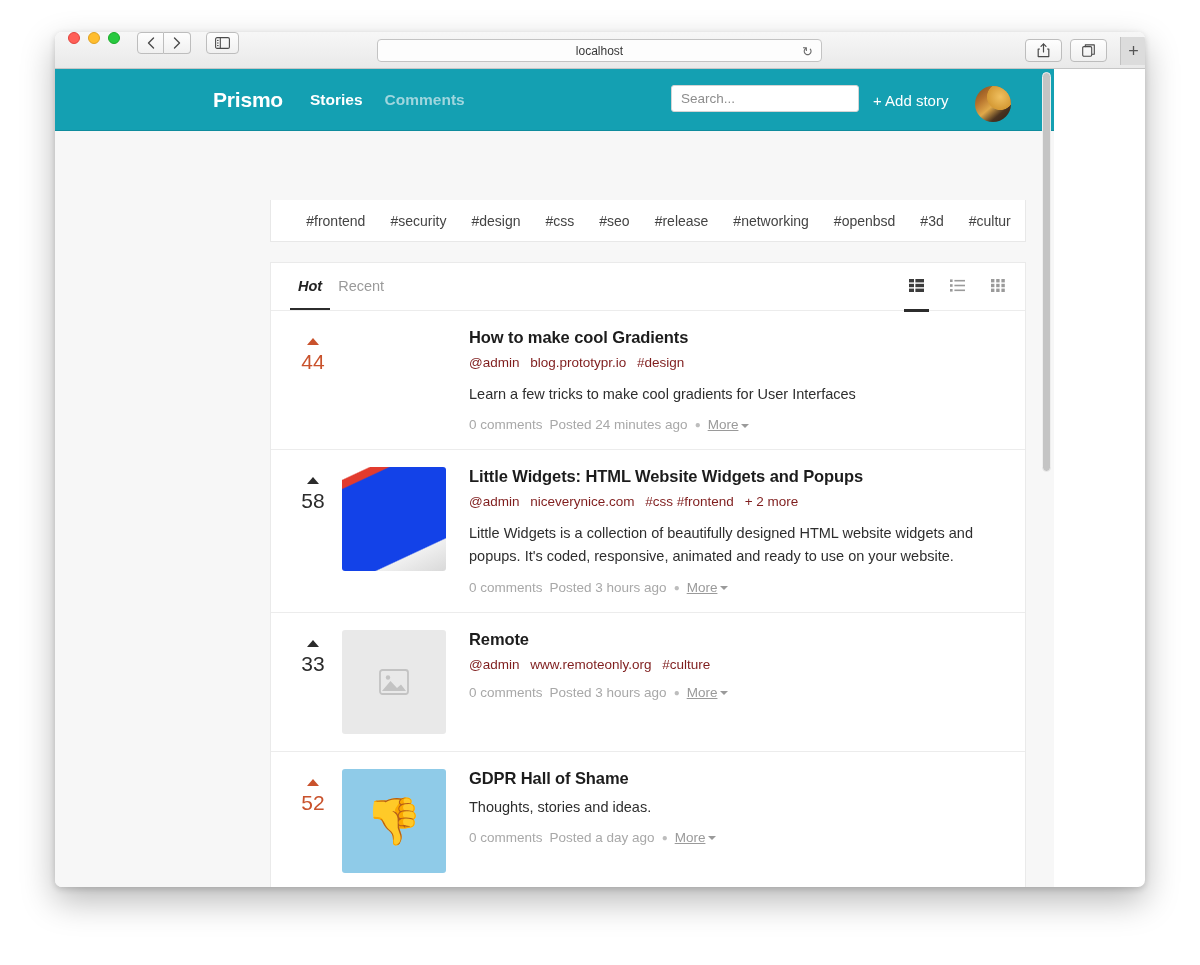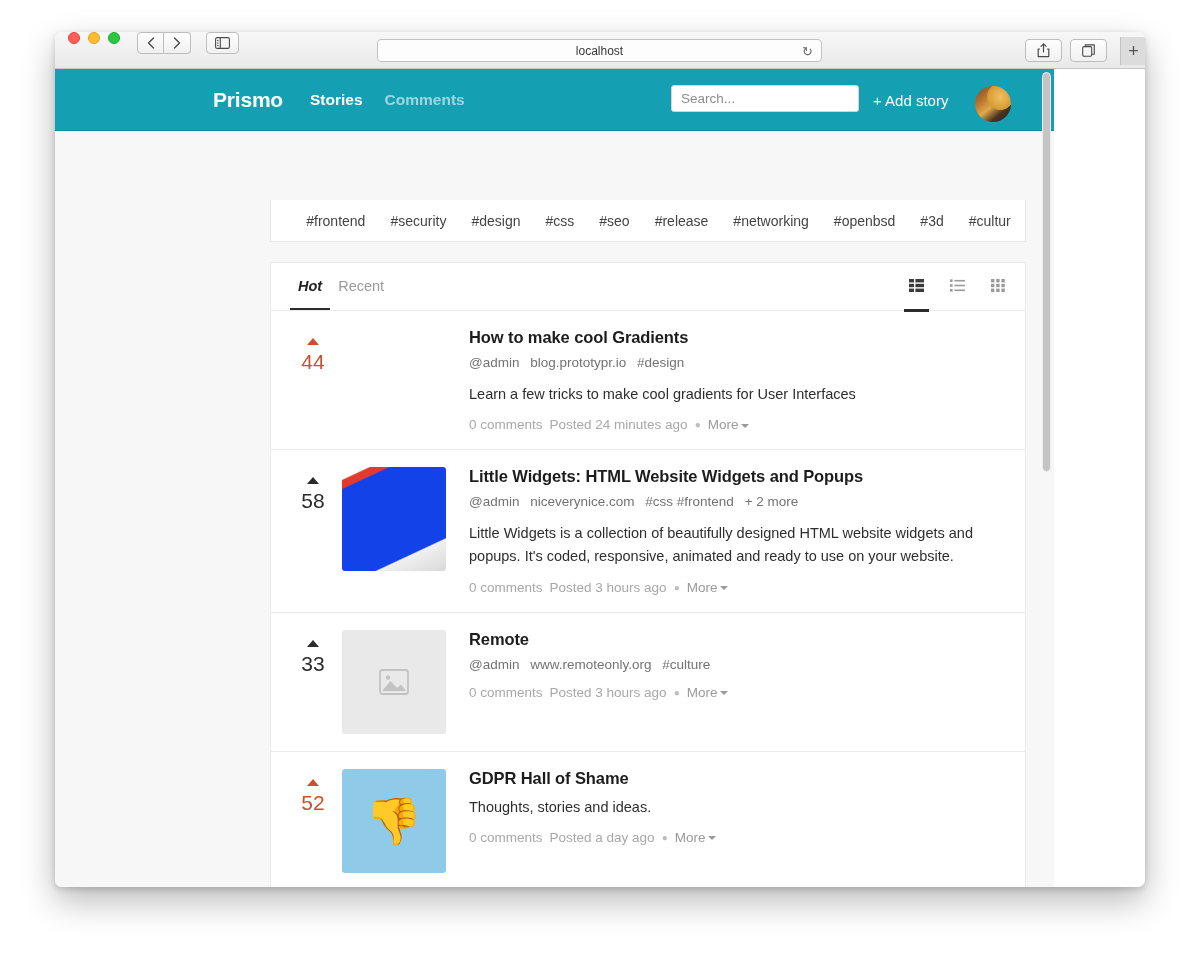--- a/index.html
+++ b/index.html
@@ -271,37 +271,37 @@
   .content { margin-left: 23px; flex: 1; min-width: 0; }
   .story-title {
     font-size: 16.5px;
     font-weight: 700;
     color: #1c1c1c;
     margin-bottom: 8px;
     letter-spacing: -0.1px;
   }
   .meta {
     font-size: 13.5px;
-    color: #737373;
+    color: #7f1d1d;
     margin-bottom: 13px;
   }
   .meta .part { margin-right: 7px; }
   .desc {
     font-size: 14.5px;
     color: #2e2e2e;
     line-height: 1.6;
     margin-bottom: 11px;
     max-width: 510px;
   }
   .footer-meta {
     font-size: 13.5px;
     color: #a8a8a8;
     display: flex; align-items: center; gap: 7px;
   }
-  .footer-meta .more { color: #9a9a9a; }
+  .footer-meta .more { color: #9a9a9a; text-decoration: underline; }
   .caret {
     display: inline-block;
     width: 0; height: 0;
     border-left: 4px solid transparent;
     border-right: 4px solid transparent;
     border-top: 4px solid #9a9a9a;
     margin-left: 3px;
     vertical-align: middle;
   }
   .bullet { font-size: 10px; color: #bdbdbd; }

